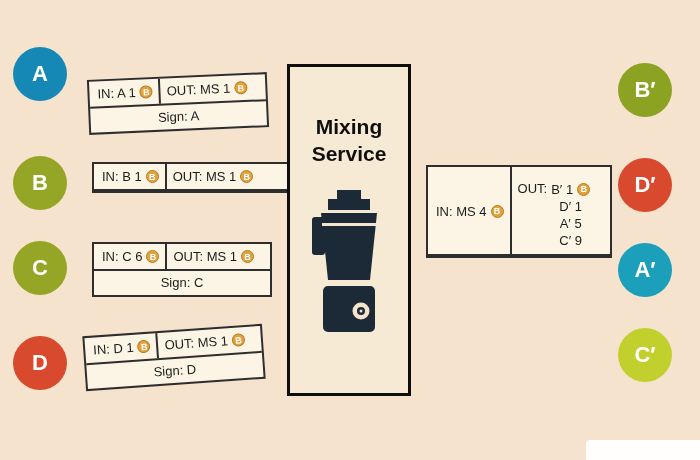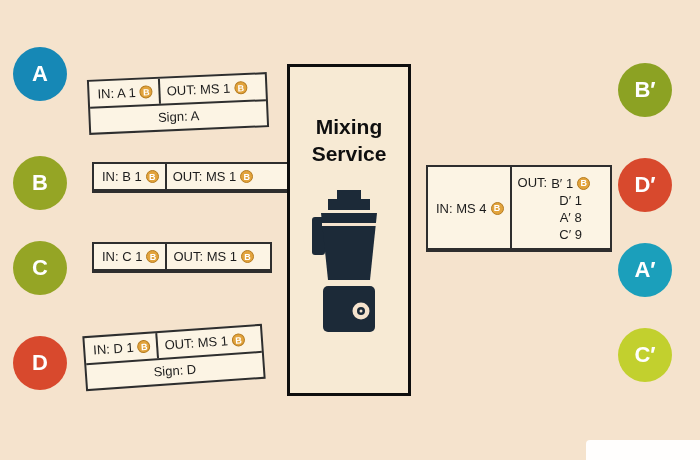--- a/index.html
+++ b/index.html
@@ -38,21 +38,21 @@
     border:3px solid #0e0e0e;background:#f7ead4;box-sizing:border-box;
     display:flex;flex-direction:column;align-items:center;
   }
   .mixer-title{
     margin-top:46px;font-size:21px;font-weight:bold;line-height:1.3;
     text-align:center;color:#0f0f0f;width:100px;
   }
   .blender{margin-top:22px;}
   
   .mix-card .cell-in{align-items:center;padding-top:6px;}
-  .mix-out{align-items:flex-start;padding-top:8px;display:flex;gap:4px;flex:1;}
+  .mix-out{align-items:flex-start;padding-top:14px;display:flex;gap:4px;flex:1;}
   .out-values{display:flex;flex-direction:column;align-items:center;}
   .out-line{display:flex;align-items:center;gap:4px;line-height:17px;}
   
   .watermark{
     position:absolute;right:0;bottom:0;width:114px;height:20px;
     background:#ffffff;border-radius:4px 0 0 0;opacity:.95;
   }
 </style>
 </head>
 <body>
@@ -103,32 +103,33 @@
         <span class="coin">
             <span>B</span>
           </span>
       </div>
     </div>
   </div>
 
   <div class="card" style="left:92px;top:242px;width:180px">
     <div class="row-top">
       <div class="cell cell-in">
-        <span>IN: C 1</span>
-        <span class="coin">
-            <span>B</span>
-          </span>
-      </div>
-      <div class="cell cell-out">
-        <span>OUT: MS 1</span>
-        <span class="coin">
-            <span>B</span>
-          </span>
-      </div>
-    </div>
+        <span>IN: C 6</span>
+        <span class="coin">
+            <span>B</span>
+          </span>
+      </div>
+      <div class="cell cell-out">
+        <span>OUT: MS 1</span>
+        <span class="coin">
+            <span>B</span>
+          </span>
+      </div>
+    </div>
+    <div class="row-sign">Sign: C</div>
   </div>
 
   <div class="card" style="left:84px;top:330px;width:180px;transform:rotate(-4deg)">
     <div class="row-top">
       <div class="cell cell-in">
         <span>IN: D 1</span>
         <span class="coin">
             <span>B</span>
           </span>
       </div>
@@ -171,21 +172,21 @@
           <div class="out-line">
             <span>B′ 1</span>
             <span class="coin">
                 <span>B</span>
               </span>
           </div>
           <div class="out-line">
               <span>D′ 1</span>
             </div>
           <div class="out-line">
-              <span>A′ 8</span>
+              <span>A′ 5</span>
             </div>
           <div class="out-line">
               <span>C′ 9</span>
             </div>
         </div>
       </div>
     </div>
   </div>
 
   <div class="circle" style="left: 618px; top: 63px; background: rgb(140, 162, 35);">

